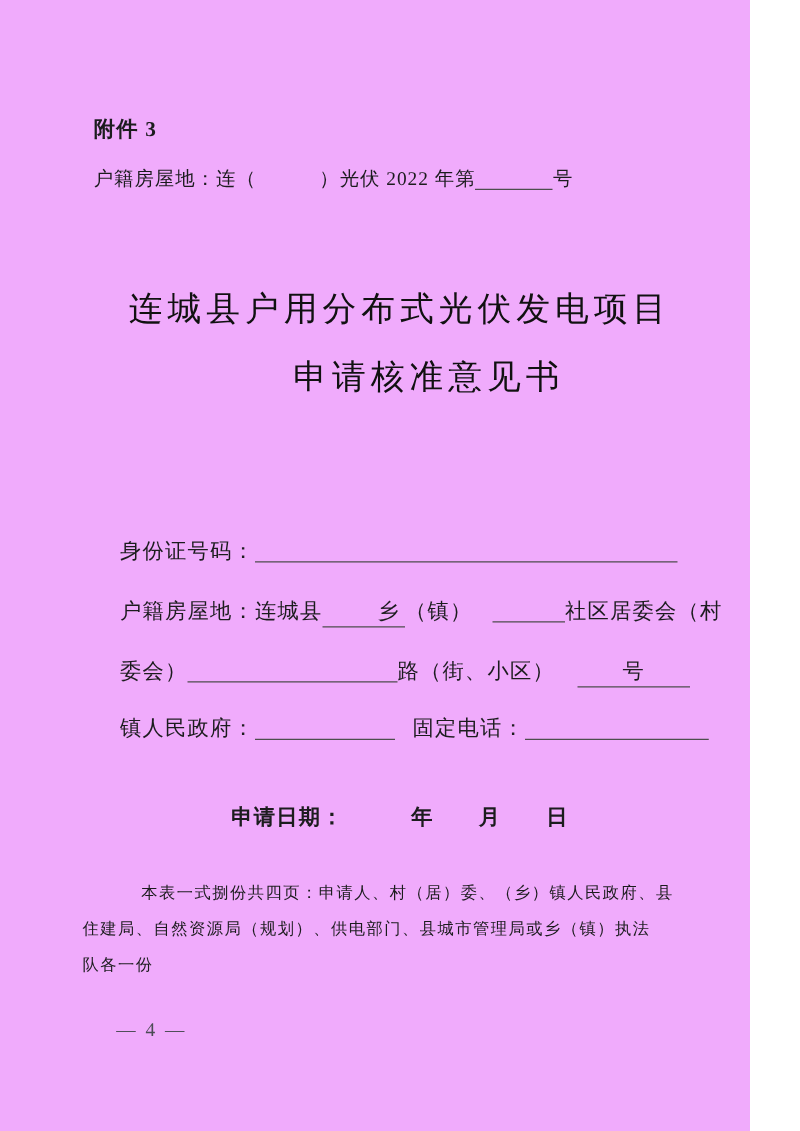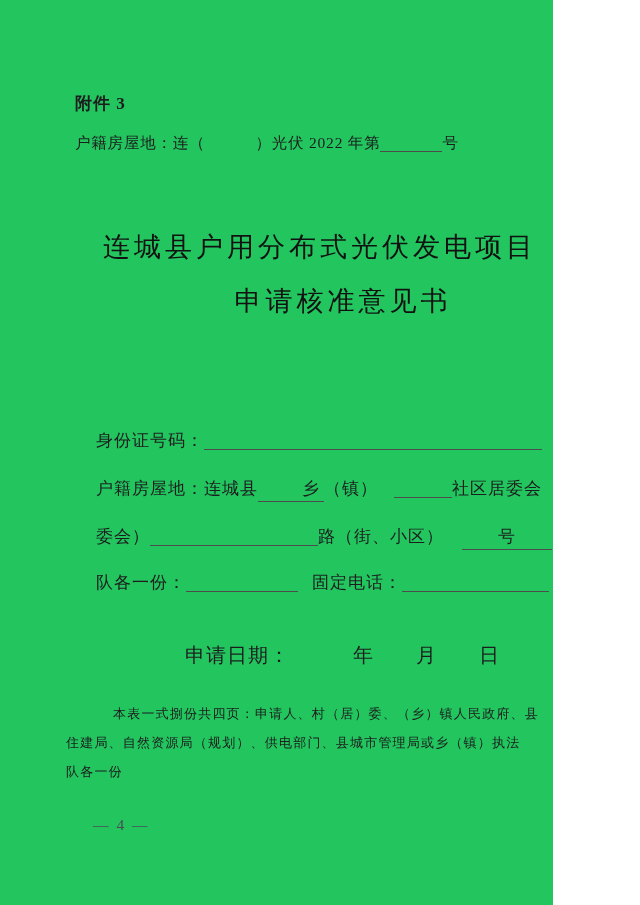--- a/index.html
+++ b/index.html
@@ -4,22 +4,22 @@
 <style>
   html, body { margin: 0; padding: 0; }
   body {
     width: 640px; height: 905px;
     background: #ffffff;
     font-family: "Liberation Serif", serif;
     color: #1c1c1e;
   }
   .page {
     position: relative;
-    width: 553px; height: 905px;
-    background: #22c55e;
+    width: 600px; height: 905px;
+    background: #f0abfc;
     overflow: hidden;
   }
   .abs { position: absolute; }
 
   .attachment {
     left: 75px; top: 92px;
     font-size: 17px; font-weight: 700;
     letter-spacing: 1px;
   }
   .reg-line {
@@ -70,22 +70,23 @@
   .b-fix  { width: 147px; }
 
   .gap { display: inline-block; }
   .gap-paren { width: 50px; }
   .gap-16 { width: 16px; }
   .gap-14 { width: 14px; }
   .gap-18 { width: 18px; }
 
   .date-line {
     left: 185px; top: 642px;
-    font-size: 20px; letter-spacing: 1px;
+    font-size: 17px; letter-spacing: 1px;
     white-space: nowrap;
+    font-weight: bold;
   }
 
   .footer-note {
     left: 66px; top: 699px; width: 508px;
     font-size: 13px; letter-spacing: 1.2px;
     line-height: 29px;
   }
   .footer-note .indent { text-indent: 47px; }
 
   .page-number {
@@ -117,21 +118,21 @@
 
   <div class="abs form-line fl3">
     <span>户籍房屋地：连城县</span><span class="blank b-twn">乡</span><span>（镇）</span><span class="gap gap-16"></span><span class="blank b-comm"></span><span>社区居委会（村</span>
   </div>
 
   <div class="abs form-line fl4">
     <span>委会）</span><span class="blank b-road"></span><span>路（街、小区）</span><span class="gap gap-18"></span><span class="blank b-num">号</span>
   </div>
 
   <div class="abs form-line fl5">
-    <span>队各一份：</span><span class="blank b-mob"></span><span class="gap gap-14"></span><span>固定电话：</span><span class="blank b-fix"></span>
+    <span>镇人民政府：</span><span class="blank b-mob"></span><span class="gap gap-14"></span><span>固定电话：</span><span class="blank b-fix"></span>
   </div>
 
   <div class="abs date-line">申请日期：　　　年　　月　　日</div>
 
   <div class="abs footer-note">
     <div class="indent">本表一式捌份共四页：申请人、村（居）委、（乡）镇人民政府、县</div>
     <div>住建局、自然资源局（规划）、供电部门、县城市管理局或乡（镇）执法</div>
     <div>队各一份</div>
   </div>
 

